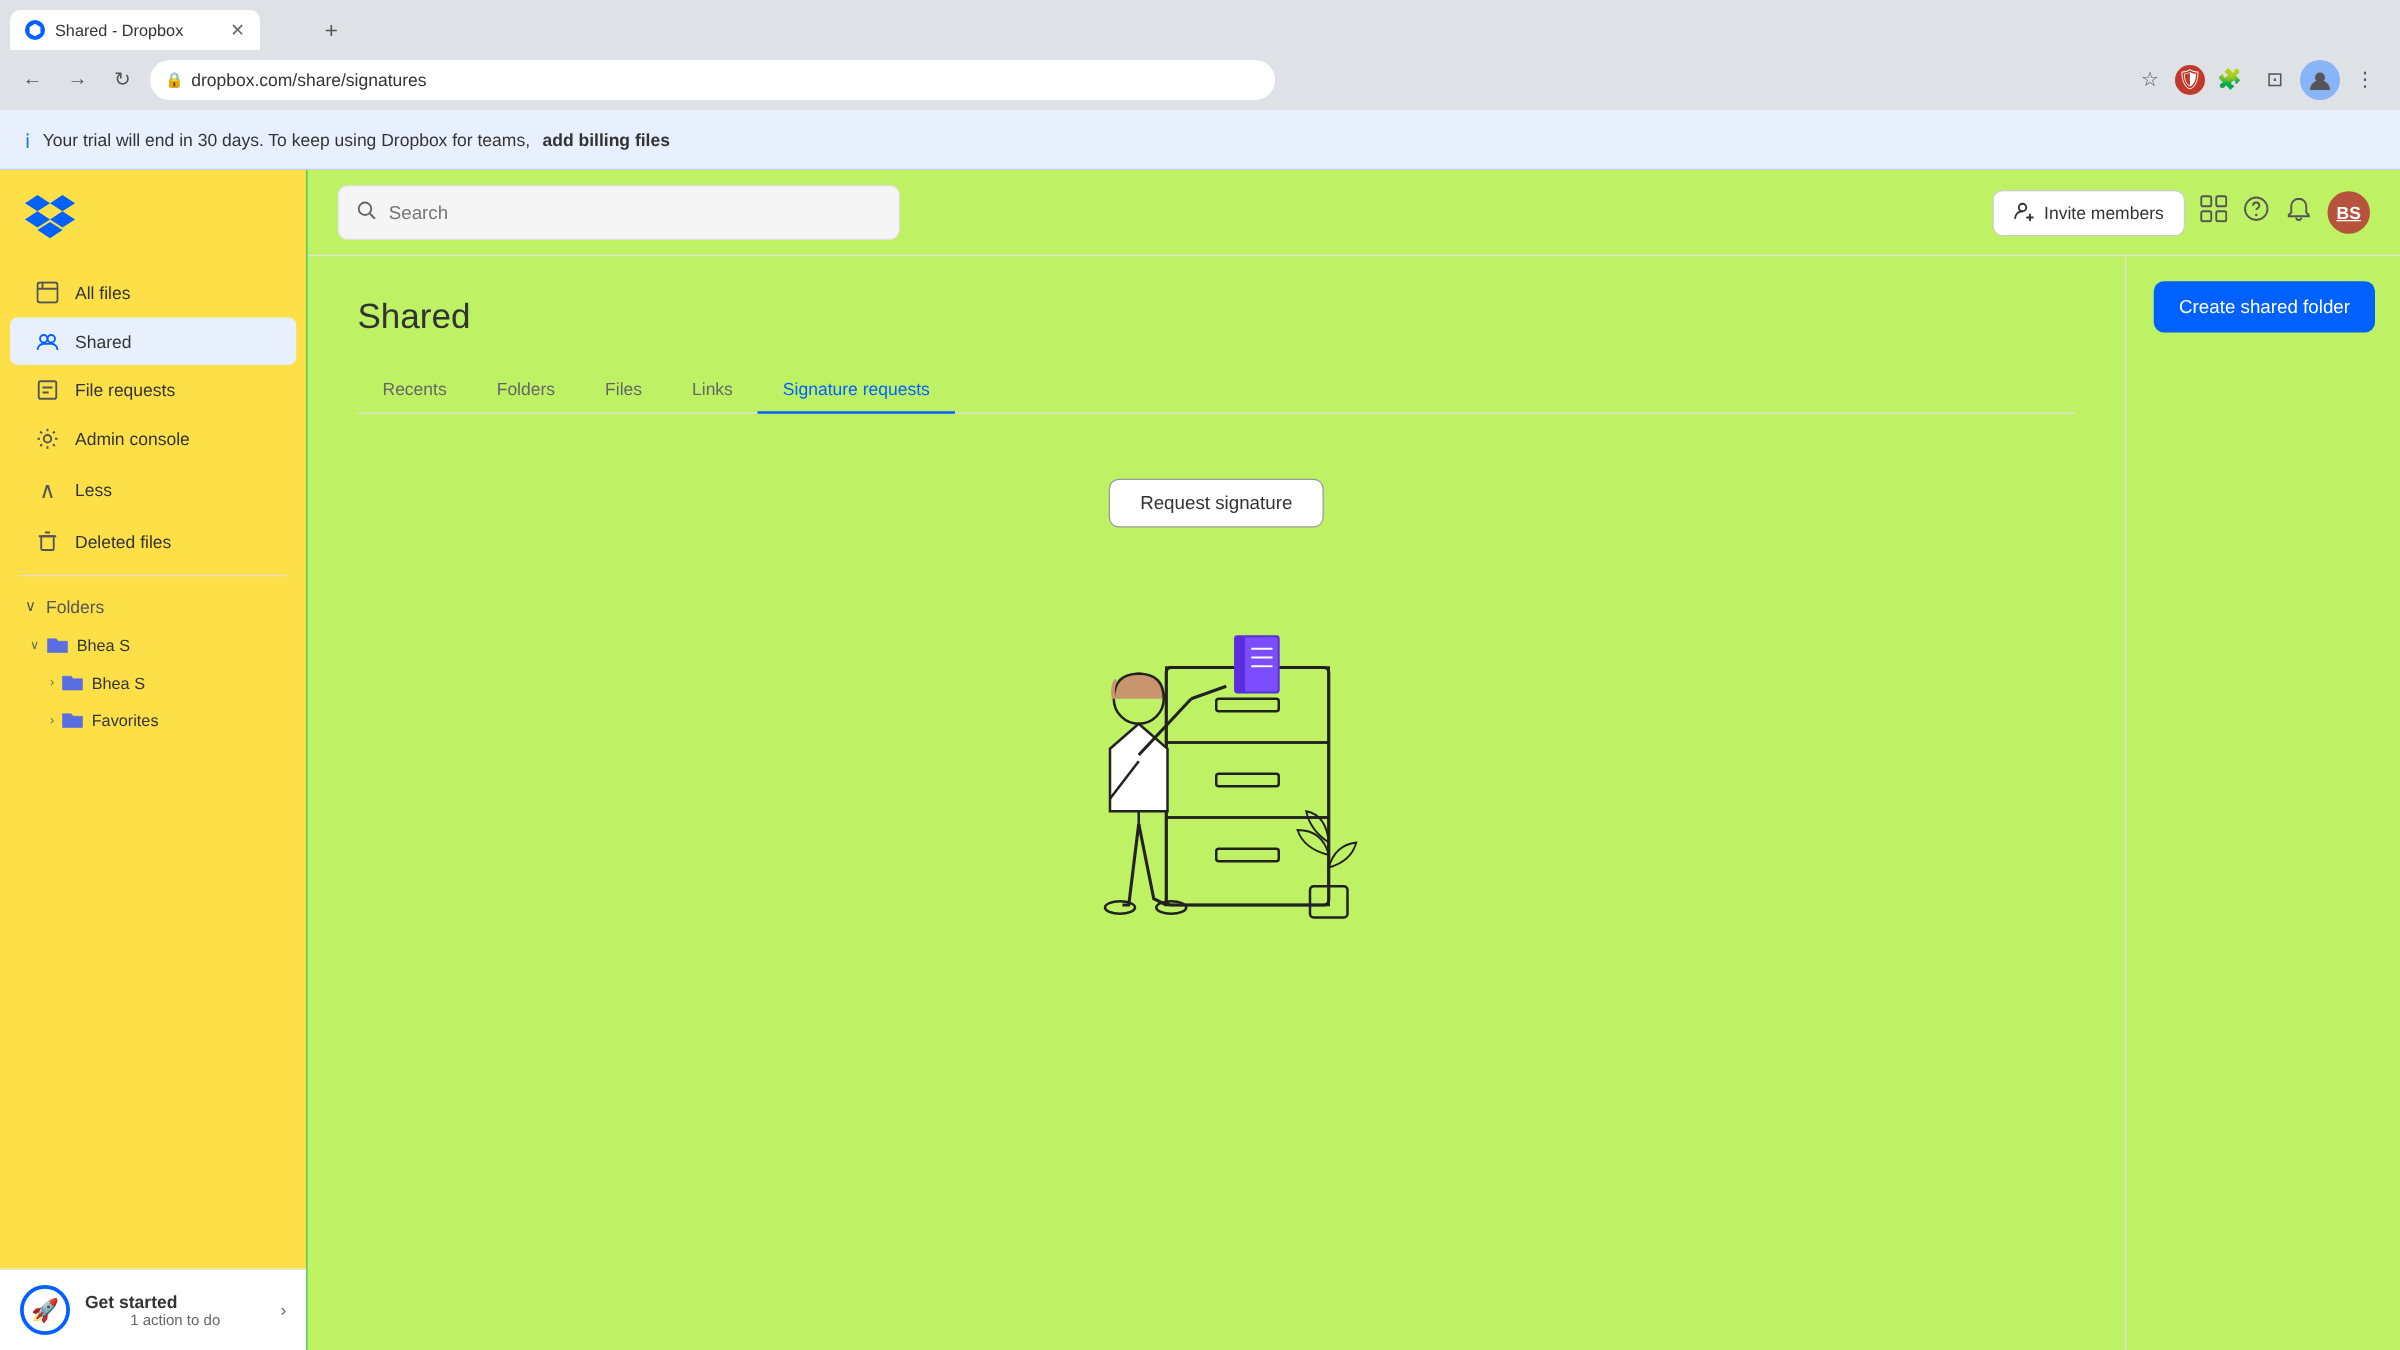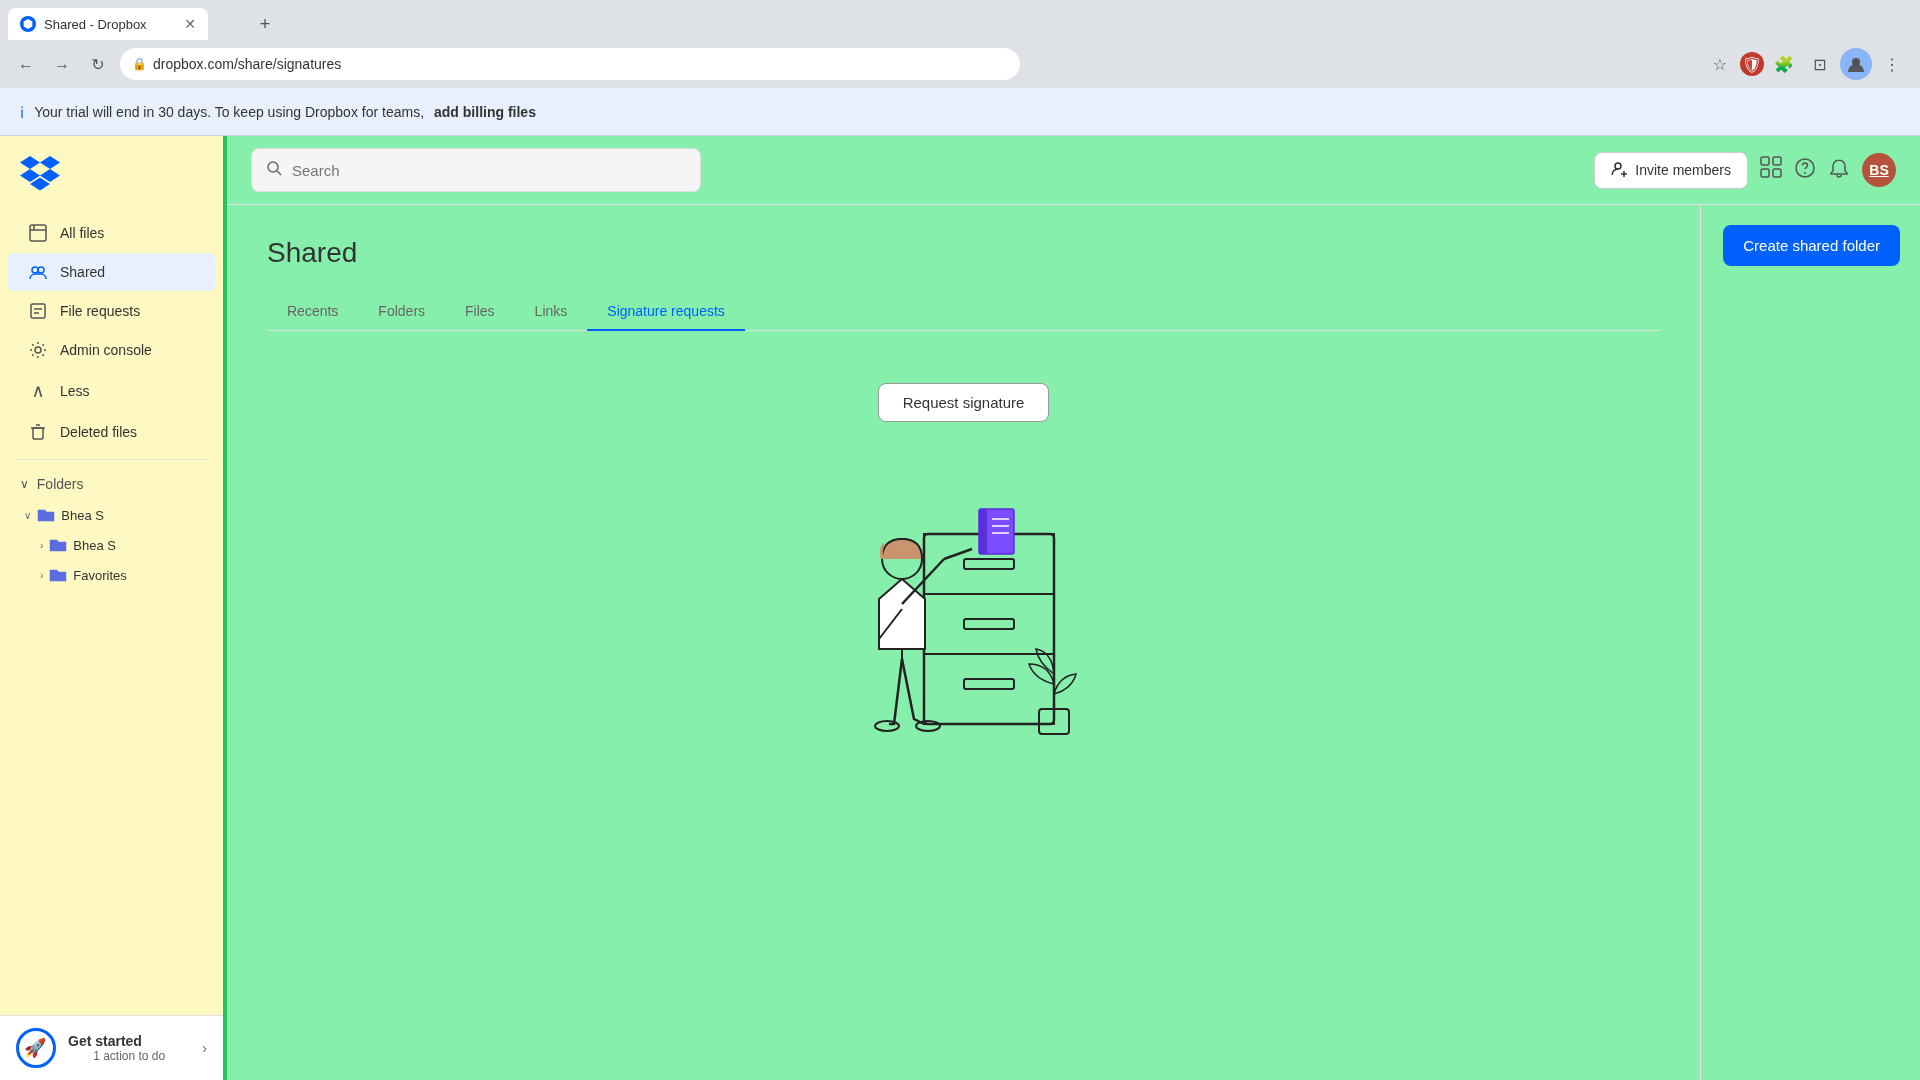--- a/index.html
+++ b/index.html
@@ -20,21 +20,21 @@
 
     
     .info-banner { background: #e8f0fe; border-bottom: 1px solid #c5cfe8; padding: 10px 20px; display: flex; align-items: center; gap: 10px; font-size: 14px; color: #333; height: 48px; }
     .info-icon { color: #1a73e8; font-size: 16px; }
     .info-link { font-weight: 600; cursor: pointer; color: #333; text-decoration: none; }
 
     
     .app { display: flex; height: calc(1080px - 40px - 48px - 48px); }
 
     
-    .sidebar { width: 227px; background: #fef9c3; border-right: 4px solid #22c55e; display: flex; flex-direction: column; overflow: hidden; position: relative; }
+    .sidebar { width: 246px; background: #fde047; border-right: 1px solid #22c55e; display: flex; flex-direction: column; overflow: hidden; position: relative; }
     .sidebar-logo { padding: 20px 20px 10px 20px; }
     .dropbox-logo { width: 40px; height: 35px; cursor: pointer; }
     .sidebar-nav { flex: 1; overflow-y: auto; padding: 8px 0; }
     .sidebar-item { display: flex; align-items: center; gap: 12px; padding: 10px 20px; cursor: pointer; font-size: 14px; color: #333; border-radius: 6px; margin: 1px 8px; }
     .sidebar-item.active { background: #e8f0fe; }
     .sidebar-item-icon { font-size: 18px; color: #555; width: 20px; display: flex; align-items: center; justify-content: center; }
     .sidebar-item-label { font-size: 14px; }
     .sidebar-divider { height: 1px; background: #e0e0e0; margin: 8px 16px; }
     .sidebar-section-header { display: flex; align-items: center; gap: 8px; padding: 8px 20px; cursor: pointer; font-size: 14px; color: #555; }
     .chevron { font-size: 12px; transition: transform 0.2s; }
@@ -49,21 +49,21 @@
 
     
     .get-started { position: absolute; bottom: 0; left: 0; right: 0; background: #fff; border-top: 1px solid #e0e0e0; padding: 12px 16px; display: flex; align-items: center; gap: 12px; cursor: pointer; }
     .get-started-icon { width: 40px; height: 40px; border-radius: 50%; border: 3px solid #0061ff; display: flex; align-items: center; justify-content: center; font-size: 18px; flex-shrink: 0; }
     .get-started-text { flex: 1; }
     .get-started-title { font-size: 14px; font-weight: 600; color: #333; }
     .get-started-subtitle { font-size: 12px; color: #666; text-align: center; }
     .get-started-arrow { font-size: 14px; color: #666; }
 
     
-    .main-content { flex: 1; display: flex; flex-direction: column; overflow: hidden; background: #86efac; }
+    .main-content { flex: 1; display: flex; flex-direction: column; overflow: hidden; background: #bef264; }
     .main-header { display: flex; align-items: center; padding: 12px 24px; border-bottom: 1px solid #e0e0e0; gap: 16px; }
     .search-box { display: flex; align-items: center; background: #f5f5f5; border-radius: 8px; padding: 0 14px; height: 44px; gap: 10px; min-width: 300px; width: 450px; border: 1px solid #e0e0e0; }
     .search-icon { color: #666; font-size: 16px; }
     .search-input { border: none; background: none; font-size: 15px; color: #333; outline: none; flex: 1; }
     .header-actions { margin-left: auto; display: flex; align-items: center; gap: 12px; }
     .invite-btn { display: flex; align-items: center; gap: 8px; border: 1px solid #ccc; border-radius: 8px; padding: 8px 16px; cursor: pointer; font-size: 14px; color: #333; background: #fff; }
     .apps-icon { font-size: 22px; cursor: pointer; color: #555; }
     .help-icon { font-size: 20px; cursor: pointer; color: #555; }
     .bell-icon { font-size: 20px; cursor: pointer; color: #555; }
     .avatar { width: 34px; height: 34px; background: #b5533c; border-radius: 50%; display: flex; align-items: center; justify-content: center; color: #fff; font-size: 14px; font-weight: 600; cursor: pointer; text-decoration: underline; }

